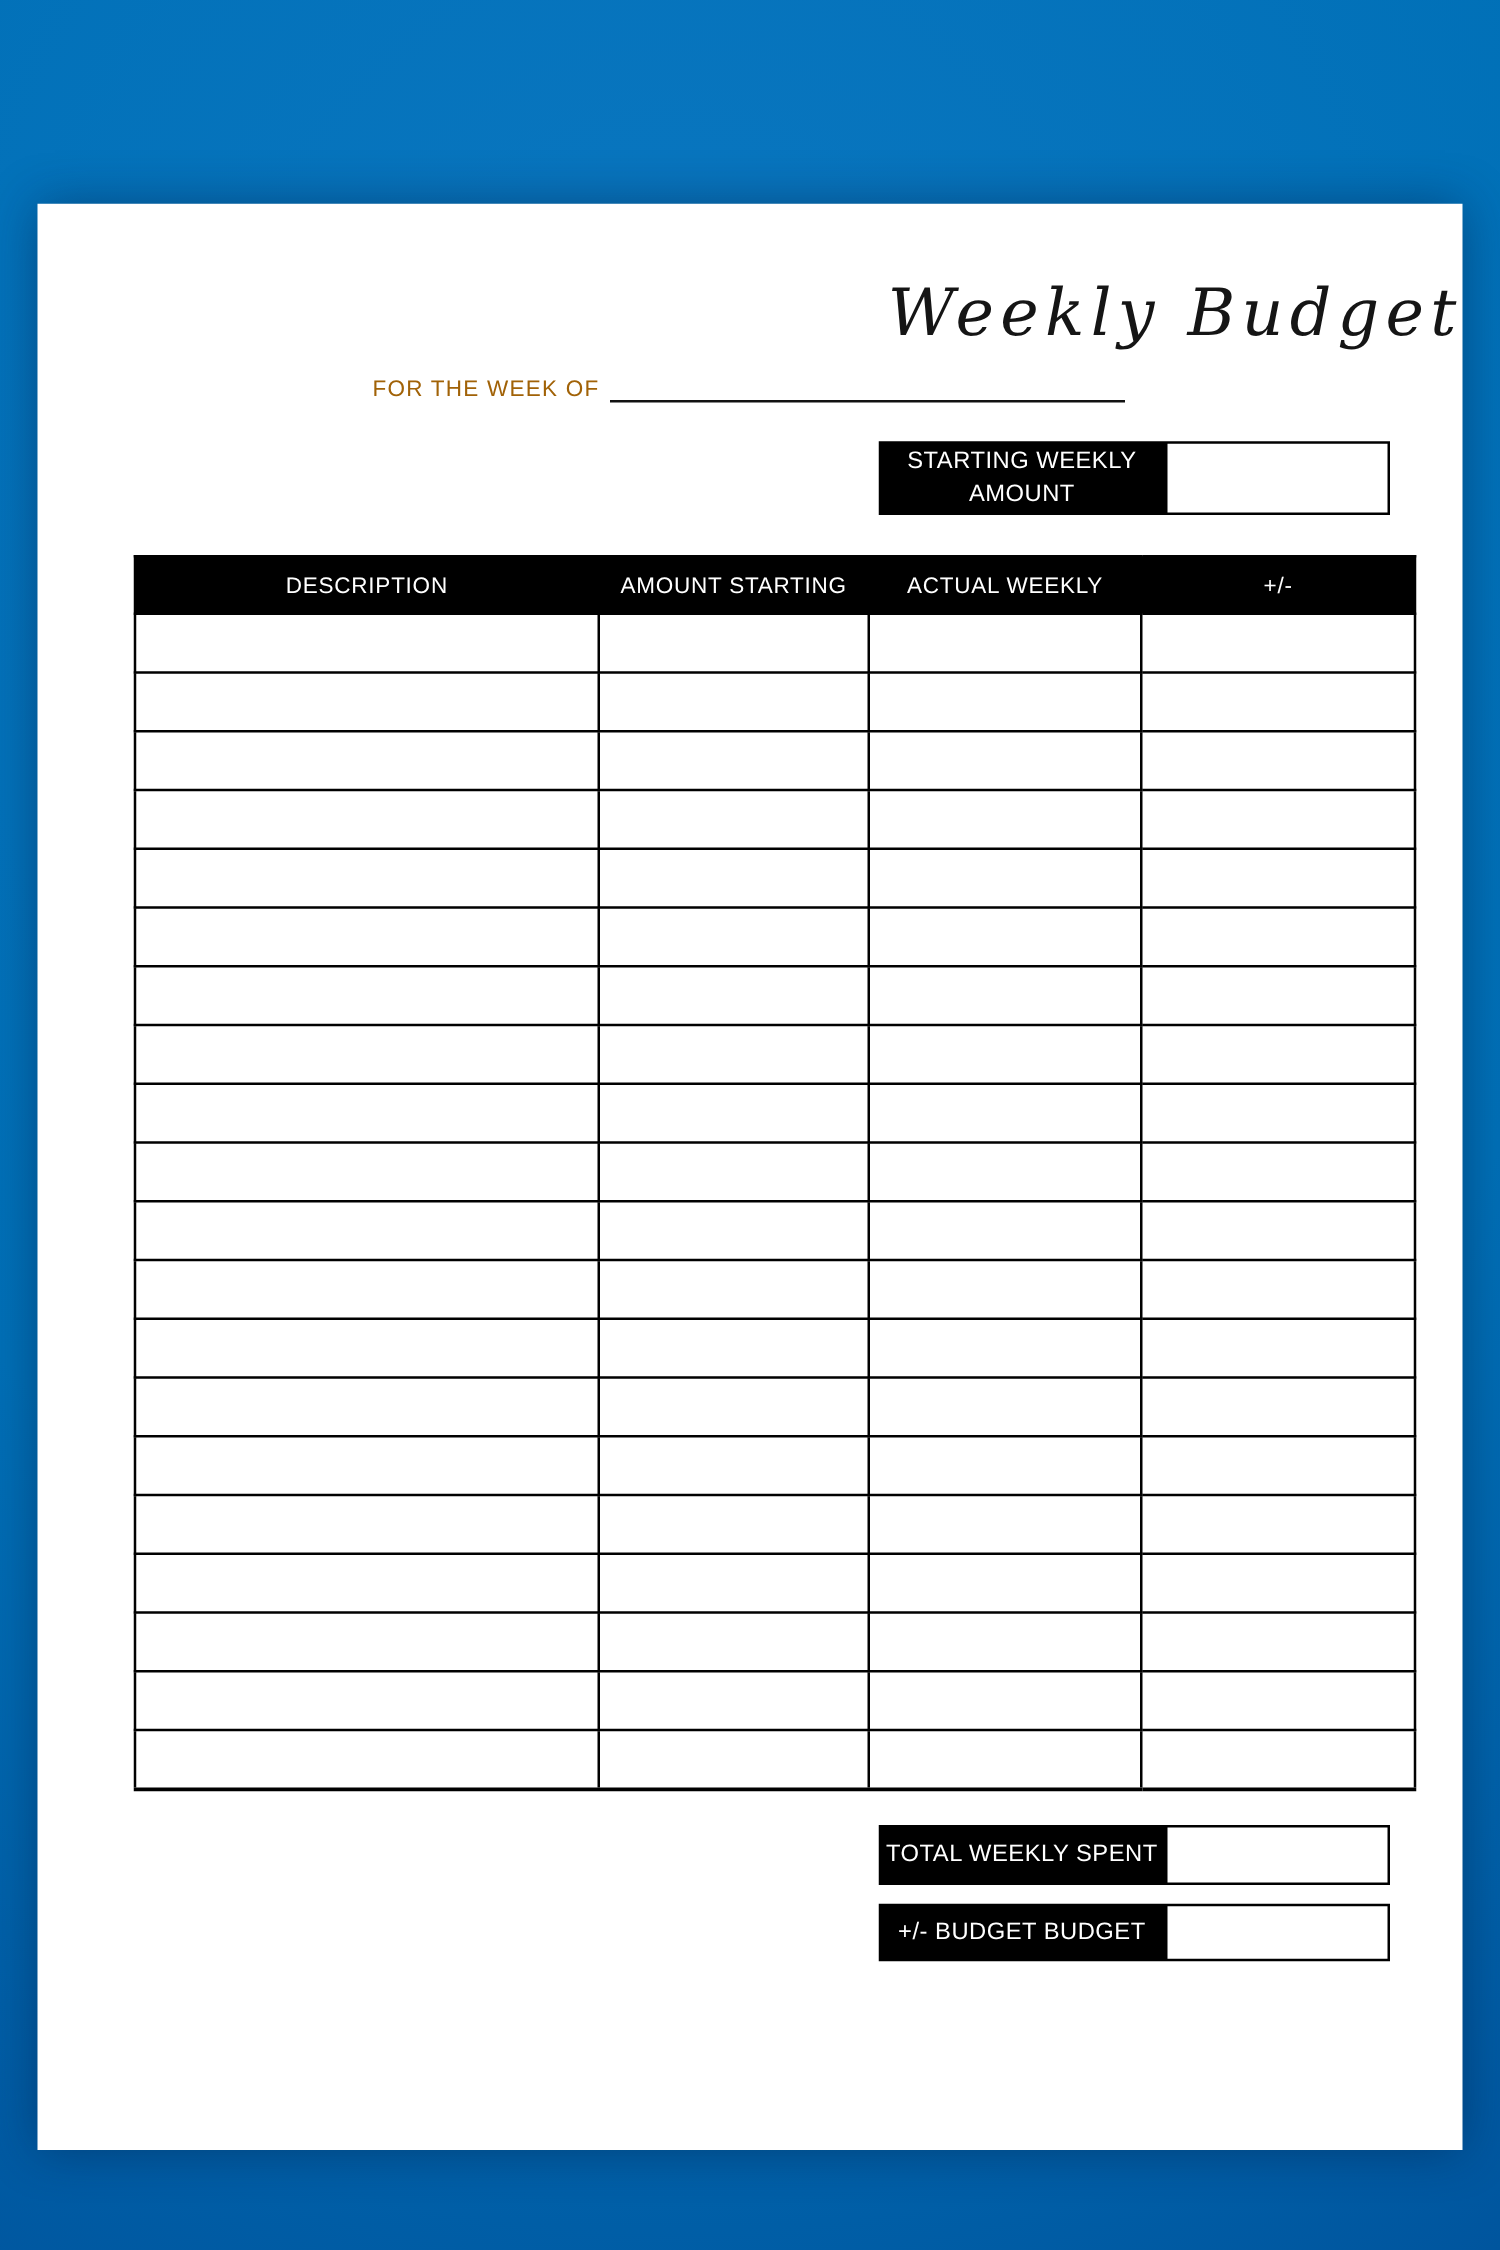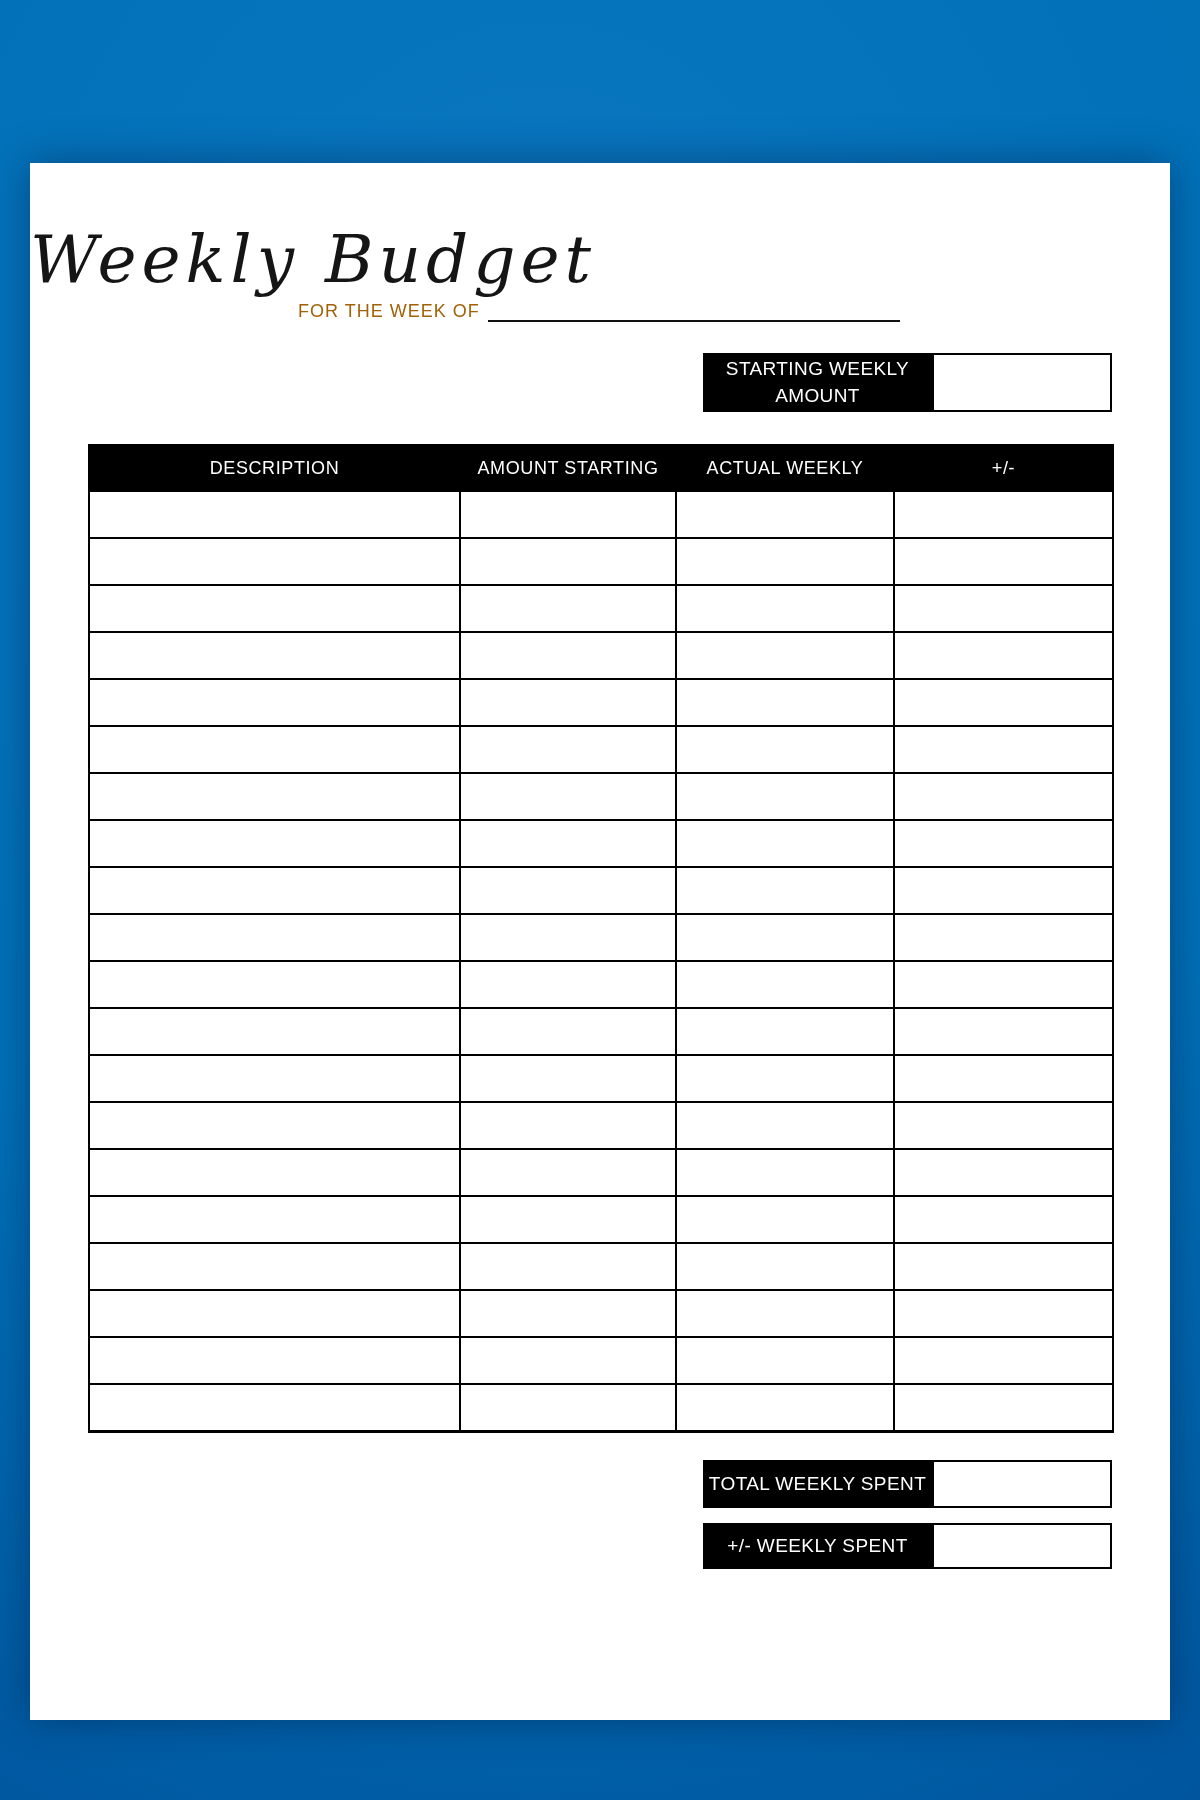--- a/index.html
+++ b/index.html
@@ -21,25 +21,25 @@
     width: 1140px;
     height: 1557px;
     background: #ffffff;
     box-shadow: 0 0 38px rgba(0, 25, 60, 0.45);
   }
   .page-title {
     position: absolute;
     left: 0;
     right: 0;
     top: 58px;
-    text-align: left;
+    text-align: right;
     font-family: "DejaVu Serif", serif;
     font-style: italic;
     font-weight: normal;
-    font-size: 66px;
+    font-size: 52px;
     letter-spacing: 5px;
     color: #151515;
     white-space: nowrap;
   }
   .week-label {
     position: absolute;
     left: 268px;
     top: 138px;
     font-size: 18px;
     font-weight: 500;
@@ -87,20 +87,21 @@
   .budget-table-wrap {
     position: absolute;
     left: 58px;
     top: 281px;
     width: 1024px;
   }
   table.budget {
     width: 100%;
     border-collapse: collapse;
     table-layout: fixed;
+    margin-left: 19px;
   }
   table.budget th {
     background: #000000;
     color: #ffffff;
     font-size: 18px;
     font-weight: 500;
     letter-spacing: 0.6px;
     height: 42px;
     border: 2px solid #000000;
     text-align: center;
@@ -268,16 +269,16 @@
             <td></td>
             <td></td>
           </tr>
         </tbody>
     </table>
   </div>
 
   <div class="label-box total-box">TOTAL WEEKLY SPENT</div>
   <div class="value-box total-value"></div>
 
-  <div class="label-box plusminus-box">+/-  WEEKLY SPENT</div>
+  <div class="label-box plusminus-box">+/-  BUDGET BUDGET</div>
   <div class="value-box plusminus-value"></div>
 
 </div>
 
 </body></html>

